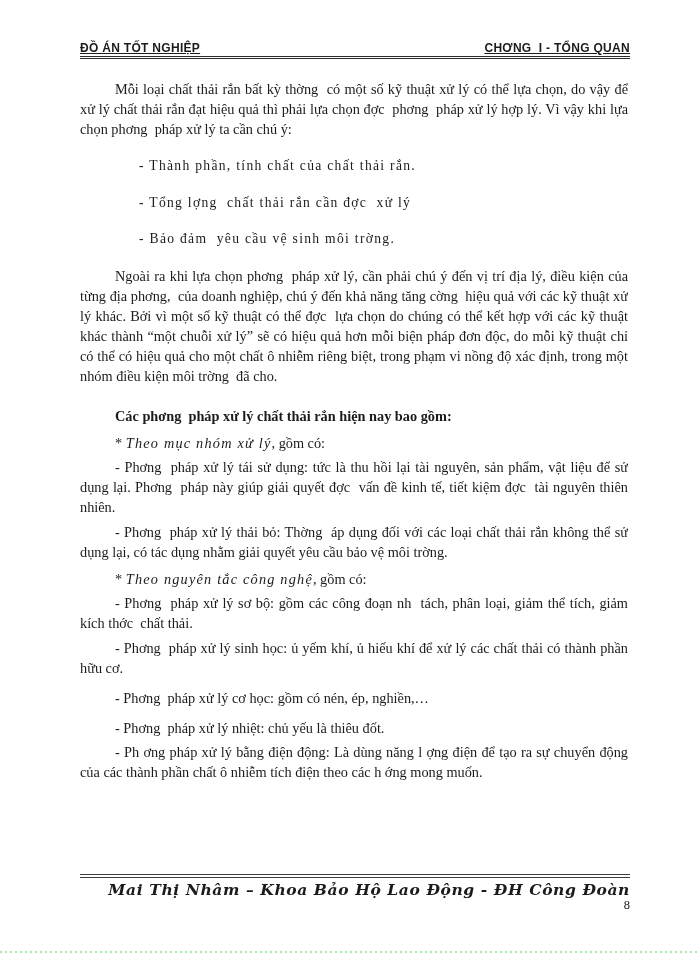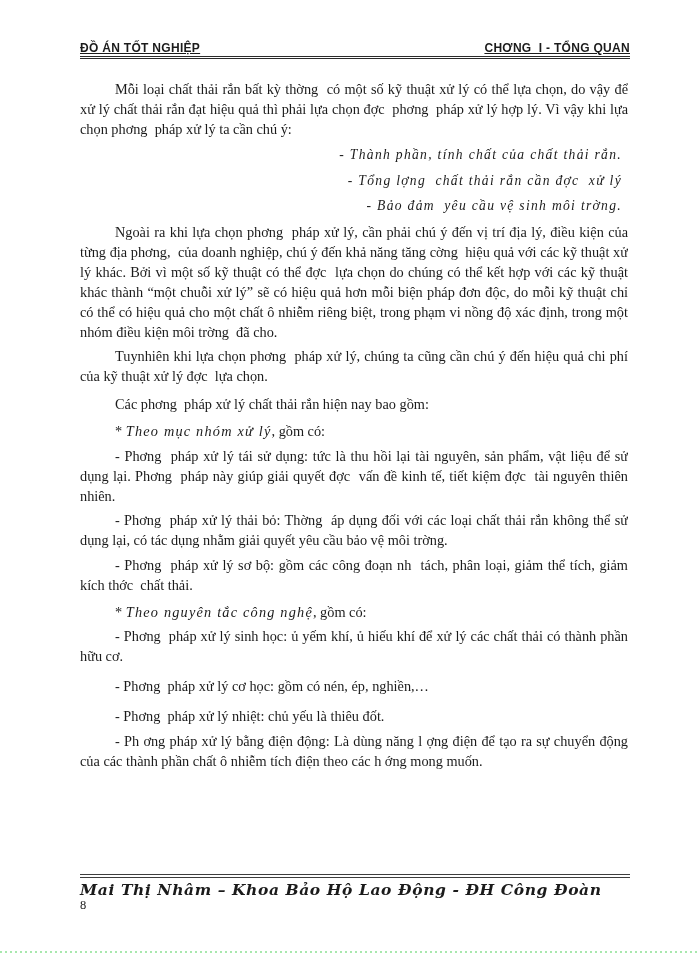--- a/index.html
+++ b/index.html
@@ -46,45 +46,44 @@
   }
   .para {
     margin: 0 0 4.5px 0;
     font-size: 14.3px;
     line-height: 20px;
     text-align: justify;
     text-indent: 35px;
   }
   .bullets { margin: 0 0 5px 0; }
   .bullet {
-    margin: 6px;
+    margin: 17px;
     font-size: 13.6px;
     line-height: 19.5px;
-    font-style: italic;
     letter-spacing: 1.3px;
     padding-left: 42px;
-    text-align: right;
+    text-align: left;
   }
   .bold-head {
-    font-weight: normal;
-    margin-top: 8px;
+    font-weight: bold;
+    margin-top: 20px;
     margin-bottom: 6px;
   }
   .s-head { margin-top: 7px; }
   .s-head .it {
     font-style: italic;
     letter-spacing: 1.2px;
   }
   .gap-lg { margin-top: 10px; }
   .footer {
     position: absolute;
     top: 874px;
     left: 80px;
     right: 70px;
-    text-align: left;
+    text-align: right;
   }
   .footer-rule {
     border-top: 4px double #3d3d3d;
     margin-bottom: 2px;
   }
   .footer-author {
     font-family: "DejaVu Serif", serif;
     font-weight: bold;
     font-style: italic;
     font-size: 15.5px;
@@ -117,32 +116,31 @@
   <div class="body">
     <p class="para">Mỗi loại chất thải rắn bất kỳ thờng&nbsp; có một số kỹ thuật xử lý có thể lựa chọn, do vậy để xử lý chất thải rắn đạt hiệu quả thì phải lựa chọn đợc&nbsp; phơng&nbsp; pháp xử lý hợp lý. Vì vậy khi lựa chọn phơng&nbsp; pháp xử lý ta cần chú ý:</p>
 
     <div class="bullets">
       <p class="bullet">- Thành phần, tính chất của chất thải rắn.</p>
       <p class="bullet">- Tổng lợng&nbsp; chất thải rắn cần đợc&nbsp; xử lý</p>
       <p class="bullet">- Bảo đảm&nbsp; yêu cầu vệ sinh môi trờng.</p>
     </div>
 
     <p class="para">Ngoài ra khi lựa chọn phơng&nbsp; pháp xử lý, cần phải chú ý đến vị trí địa lý, điều kiện của từng địa phơng,&nbsp; của doanh nghiệp, chú ý đến khả năng tăng cờng&nbsp; hiệu quả với các kỹ thuật xử lý khác. Bởi vì một số kỹ thuật có thể đợc&nbsp; lựa chọn do chúng có thể kết hợp với các kỹ thuật khác thành “một chuỗi xử lý” sẽ có hiệu quả hơn mỗi biện pháp đơn độc, do mỗi kỹ thuật chỉ có thể có hiệu quả cho một chất ô nhiễm riêng biệt, trong phạm vi nồng độ xác định, trong một nhóm điều kiện môi trờng&nbsp; đã cho.</p>
-    <p class="para">Tuynhiên khi lựa chọn phơng&nbsp; pháp xử lý, chúng ta cũng cần chú ý đến hiệu quả chi phí của kỹ thuật xử lý đợc&nbsp; lựa chọn.</p>
 
     <p class="para bold-head">Các phơng&nbsp; pháp xử lý chất thải rắn hiện nay bao gồm:</p>
 
     <p class="para s-head"><span>* </span><span class="it">Theo mục nhóm xử lý</span><span>, gồm có:</span></p>
 
     <p class="para">- Phơng&nbsp; pháp xử lý tái sử dụng: tức là thu hồi lại tài nguyên, sản phẩm, vật liệu để sử dụng lại. Phơng&nbsp; pháp này giúp giải quyết đợc&nbsp; vấn đề kinh tế, tiết kiệm đợc&nbsp; tài nguyên thiên nhiên.</p>
     <p class="para">- Phơng&nbsp; pháp xử lý thải bỏ: Thờng&nbsp; áp dụng đối với các loại chất thải rắn không thể sử dụng lại, có tác dụng nhằm giải quyết yêu cầu bảo vệ môi trờng.</p>
 
+    <p class="para s-head"><span>* </span><span class="it">Theo nguyên tắc công nghệ</span><span>, gồm có:</span></p>
+
     <p class="para">- Phơng&nbsp; pháp xử lý sơ bộ: gồm các công đoạn nh&nbsp; tách, phân loại, giảm thể tích, giảm kích thớc&nbsp; chất thải.</p>
-
-    <p class="para s-head"><span>* </span><span class="it">Theo nguyên tắc công nghệ</span><span>, gồm có:</span></p>
     <p class="para">- Phơng&nbsp; pháp xử lý sinh học: ủ yếm khí, ủ hiếu khí để xử lý các chất thải có thành phần hữu cơ.</p>
     <p class="para gap-lg">- Phơng&nbsp; pháp xử lý cơ học: gồm có nén, ép, nghiền,…</p>
     <p class="para gap-lg">- Phơng&nbsp; pháp xử lý nhiệt: chủ yếu là thiêu đốt.</p>
     <p class="para">- Ph&nbsp;ơng pháp xử lý bằng điện động: Là dùng năng l&nbsp;ợng điện để tạo ra sự chuyển động của các thành phần chất ô nhiễm tích điện theo các h&nbsp;ớng mong muốn.</p>
   </div>
 
   <div class="footer">
     <div class="footer-rule"></div>
     <div class="footer-author">Mai Thị Nhâm – Khoa Bảo Hộ Lao Động - ĐH Công Đoàn</div>
     <div class="footer-page">8</div>

